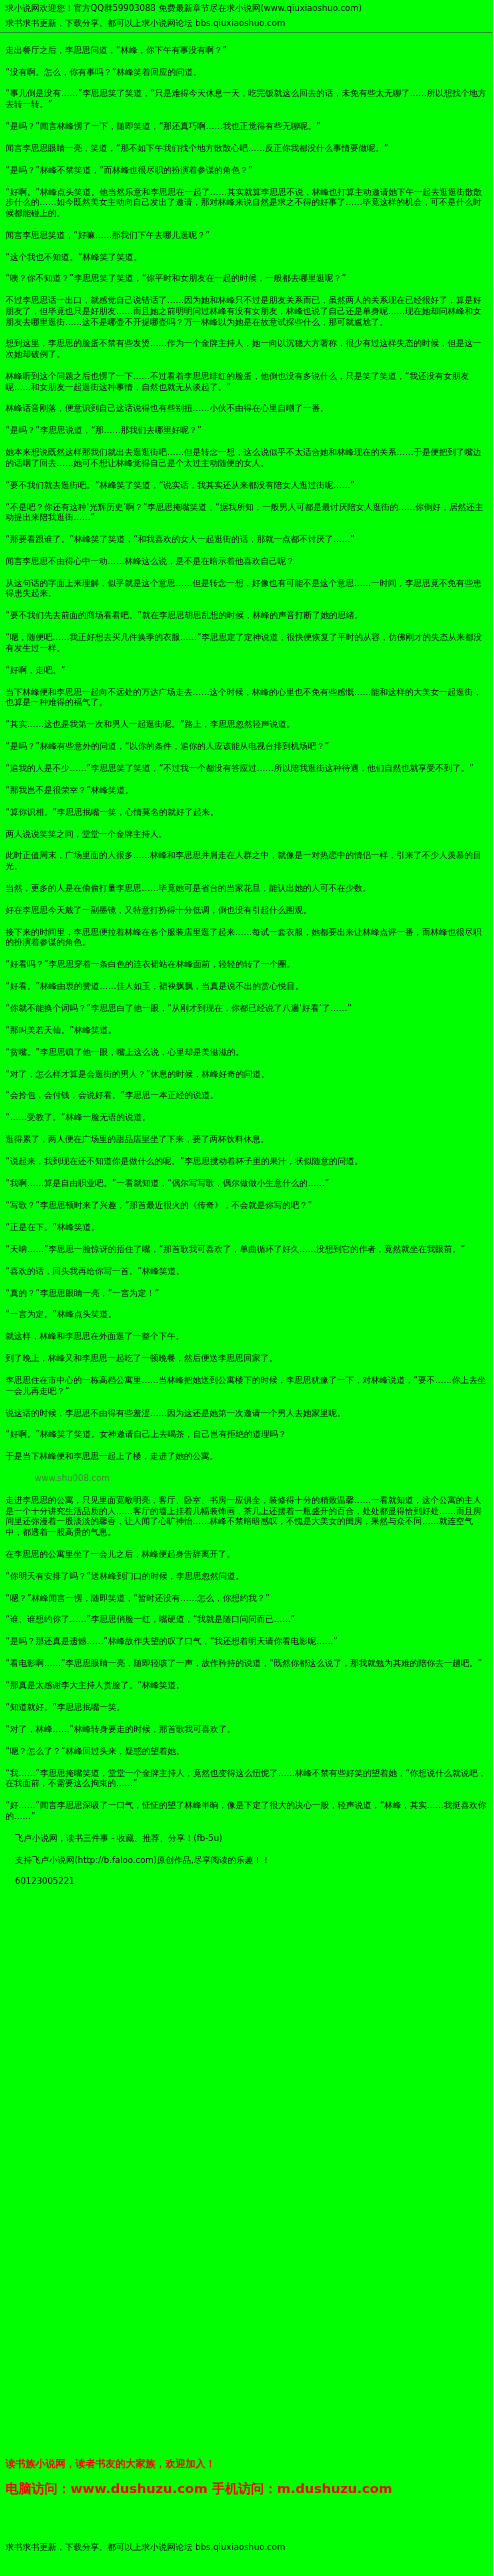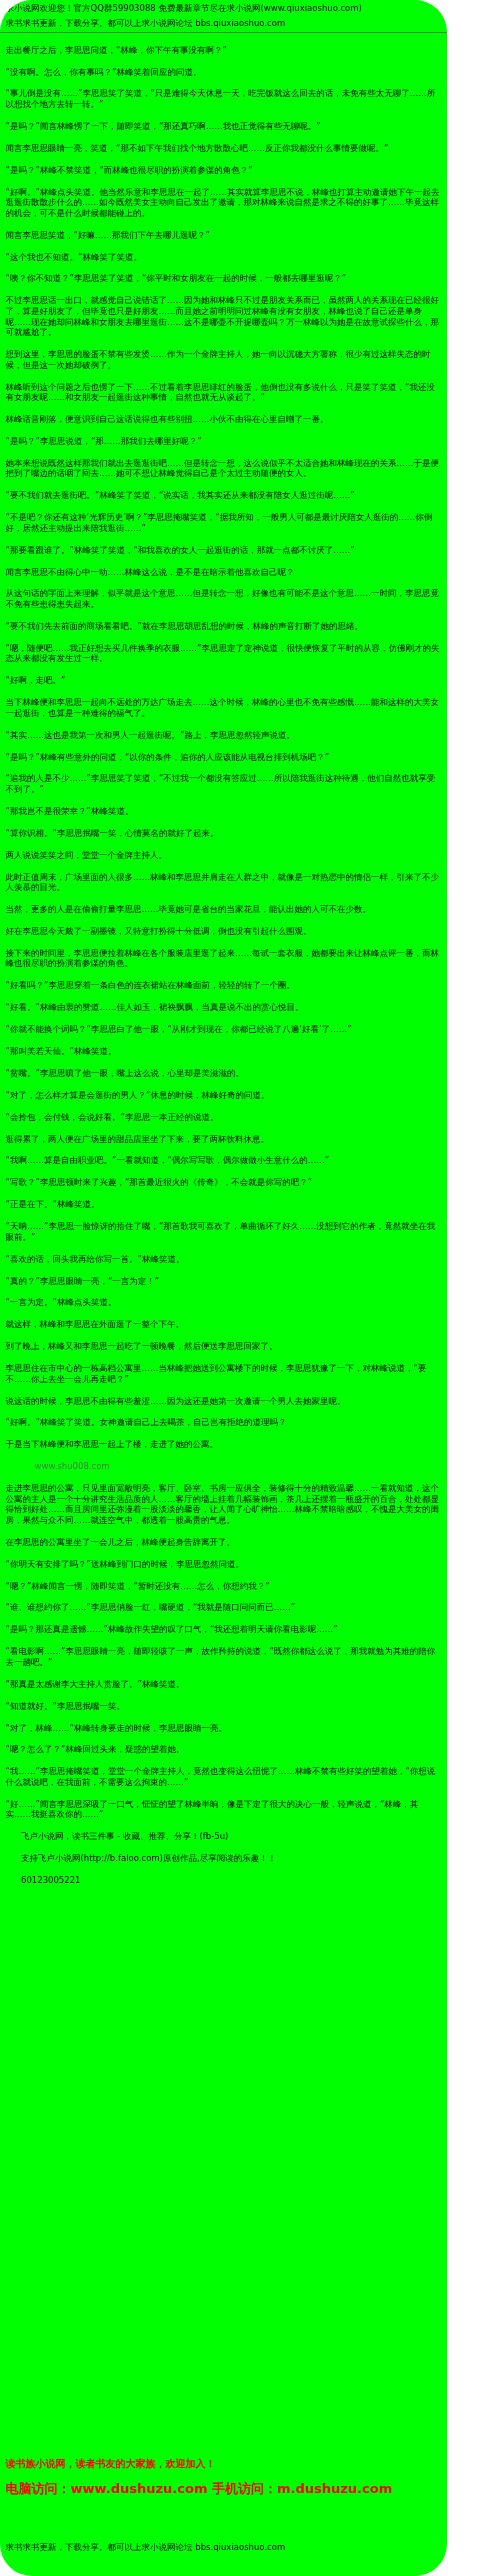--- a/index.html
+++ b/index.html
@@ -1,33 +1,32 @@
 <!DOCTYPE html>
 <html style="font-size:11.3px"><head>
 <meta charset="utf-8">
 <style>
   * { box-sizing: border-box; }
   html, body { margin: 0; padding: 0; }
   .page {
     position: relative;
-    width: 447px;
+    width: 493px;
     height: 2576px;
     background: #00ff00;
     color: #000;
     font-family: "DejaVu Sans", "Liberation Sans", sans-serif;
     overflow: hidden;
-    border-radius: 32px;
   }
   .header { padding: 2.8px 5.6px 0 5.6px; }
   .header p { margin: 0 0 4.2px 0; font-size: 8.5px; line-height: 10.6px; }
   hr.rule { border: none; border-top: 0.7px solid #2f8f2f; margin: 2.8px 0 0 0; }
   .content { padding: 0 5.6px; }
   .content p { font-size: 8.5px; line-height: 10.6px; margin: 11.3px 0; }
   .content p.wm { color: #3f7f3f; cursor: pointer; margin-left: 29px; }
-  .promo { padding: 0 21px; }
+  .promo { padding: 0 15px; }
   .promo p { font-size: 8.5px; line-height: 10.6px; margin: 11.3px 0; }
   .footer-red { position: absolute; left: 5.6px; top: 2455px; color: #ff0000; font-weight: bold; }
   .footer-red .big { font-size: 10px; line-height: 17px; margin: 0 0 10px 0; }
   .footer-red .small { font-size: 13px; line-height: 13.4px; margin: 0; }
   .footer-bottom { position: absolute; left: 5.6px; top: 2542px; font-size: 8.5px; line-height: 10.6px; margin: 0; }
   .lnk { cursor: pointer; }
 </style>
 </head>
 <body>
 
@@ -76,21 +75,23 @@
       <p>当然，更多的人是在偷偷打量李思思……毕竟她可是省台的当家花旦，能认出她的人可不在少数。</p>
       <p>好在李思思今天戴了一副墨镜，又特意打扮得十分低调，倒也没有引起什么围观。</p>
       <p>接下来的时间里，李思思便拉着林峰在各个服装店里逛了起来……每试一套衣服，她都要出来让林峰点评一番，而林峰也很尽职的扮演着参谋的角色。</p>
       <p>“好看吗？”李思思穿着一条白色的连衣裙站在林峰面前，轻轻的转了一个圈。</p>
       <p>“好看。”林峰由衷的赞道……佳人如玉，裙袂飘飘，当真是说不出的赏心悦目。</p>
       <p>“你就不能换个词吗？”李思思白了他一眼，“从刚才到现在，你都已经说了八遍‘好看’了……”</p>
       <p>“那叫美若天仙。”林峰笑道。</p>
       <p>“贫嘴。”李思思嗔了他一眼，嘴上这么说，心里却是美滋滋的。</p>
       <p>“对了，怎么样才算是会逛街的男人？”休息的时候，林峰好奇的问道。</p>
       <p>“会拎包，会付钱，会说好看。”李思思一本正经的说道。</p>
+      <p>“……受教了。”林峰一脸无语的说道。</p>
       <p>逛得累了，两人便在广场里的甜品店里坐了下来，要了两杯饮料休息。</p>
+      <p>“说起来，我到现在还不知道你是做什么的呢。”李思思搅动着杯子里的果汁，状似随意的问道。</p>
       <p>“我啊……算是自由职业吧。”一看就知道，“偶尔写写歌，偶尔做做小生意什么的……”</p>
       <p>“写歌？”李思思顿时来了兴趣，“那首最近很火的《传奇》，不会就是你写的吧？”</p>
       <p>“正是在下。”林峰笑道。</p>
       <p>“天呐……”李思思一脸惊讶的捂住了嘴，“那首歌我可喜欢了，单曲循环了好久……没想到它的作者，竟然就坐在我眼前。”</p>
       <p>“喜欢的话，回头我再给你写一首。”林峰笑道。</p>
       <p>“真的？”李思思眼睛一亮，“一言为定！”</p>
       <p>“一言为定。”林峰点头笑道。</p>
       <p>就这样，林峰和李思思在外面逛了一整个下午。</p>
       <p>到了晚上，林峰又和李思思一起吃了一顿晚餐，然后便送李思思回家了。</p>
       <p>李思思住在市中心的一栋高档公寓里……当林峰把她送到公寓楼下的时候，李思思犹豫了一下，对林峰说道，“要不……你上去坐一会儿再走吧？”</p>
@@ -100,21 +101,21 @@
       <p class="wm">www.shu008.com</p>
       <p>走进李思思的公寓，只见里面宽敞明亮，客厅、卧室、书房一应俱全，装修得十分的精致温馨……一看就知道，这个公寓的主人是一个十分讲究生活品质的人……客厅的墙上挂着几幅装饰画，茶几上还摆着一瓶盛开的百合，处处都显得恰到好处……而且房间里还弥漫着一股淡淡的馨香，让人闻了心旷神怡……林峰不禁暗暗感叹，不愧是大美女的闺房，果然与众不同……就连空气中，都透着一股高贵的气息。</p>
       <p>在李思思的公寓里坐了一会儿之后，林峰便起身告辞离开了。</p>
       <p>“你明天有安排了吗？”送林峰到门口的时候，李思思忽然问道。</p>
       <p>“嗯？”林峰闻言一愣，随即笑道，“暂时还没有……怎么，你想约我？”</p>
       <p>“谁、谁想约你了……”李思思俏脸一红，嘴硬道，“我就是随口问问而已……”</p>
       <p>“是吗？那还真是遗憾……”林峰故作失望的叹了口气，“我还想着明天请你看电影呢……”</p>
       <p>“看电影啊……”李思思眼睛一亮，随即轻咳了一声，故作矜持的说道，“既然你都这么说了，那我就勉为其难的陪你去一趟吧。”</p>
       <p>“那真是太感谢李大主持人赏脸了。”林峰笑道。</p>
       <p>“知道就好。”李思思抿嘴一笑。</p>
-      <p>“对了，林峰……”林峰转身要走的时候，李思思眼睛一亮。</p>
+      <p>“对了，林峰……”林峰转身要走的时候，那首歌我可喜欢了。</p>
       <p>“嗯？怎么了？”林峰回过头来，疑惑的望着她。</p>
       <p>“我……”李思思掩嘴笑道，堂堂一个金牌主持人，竟然也变得这么忸怩了……林峰不禁有些好笑的望着她，“你想说什么就说吧，在我面前，不需要这么拘束的……”</p>
       <p>“好……”闻言李思思深吸了一口气，怔怔的望了林峰半晌，像是下定了很大的决心一般，轻声说道，“林峰，其实……我挺喜欢你的……”</p>
     </div>
 
   <div class="promo">
     <p>飞卢小说网，读书三件事 - 收藏、推荐、分享！(fb-5u)</p>
     <p>支持飞卢小说网(http://b.faloo.com)原创作品,尽享阅读的乐趣！！</p>
     <p>60123005221</p>
   </div>

